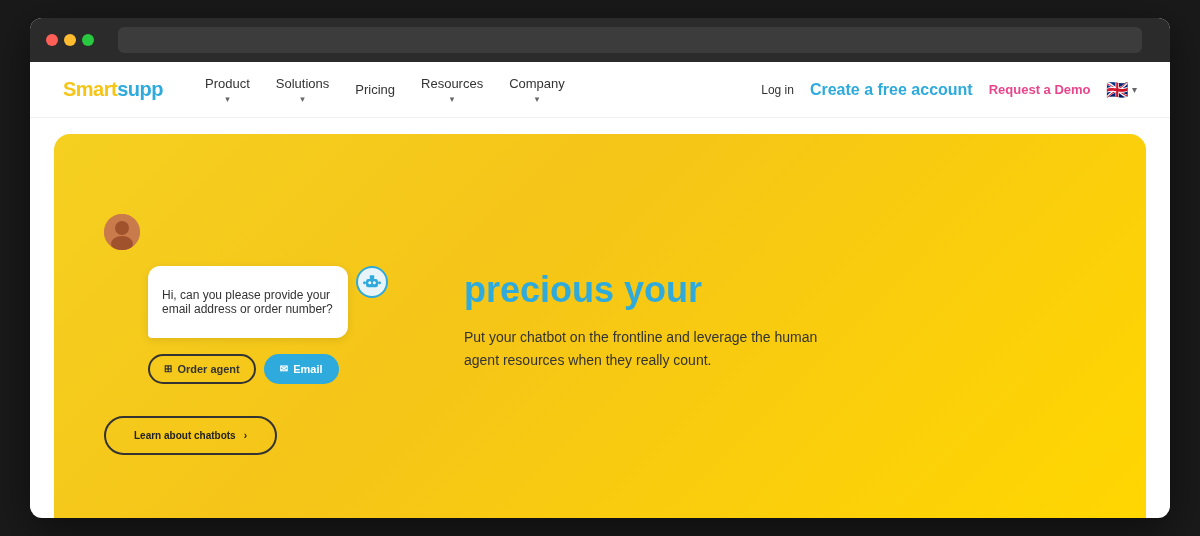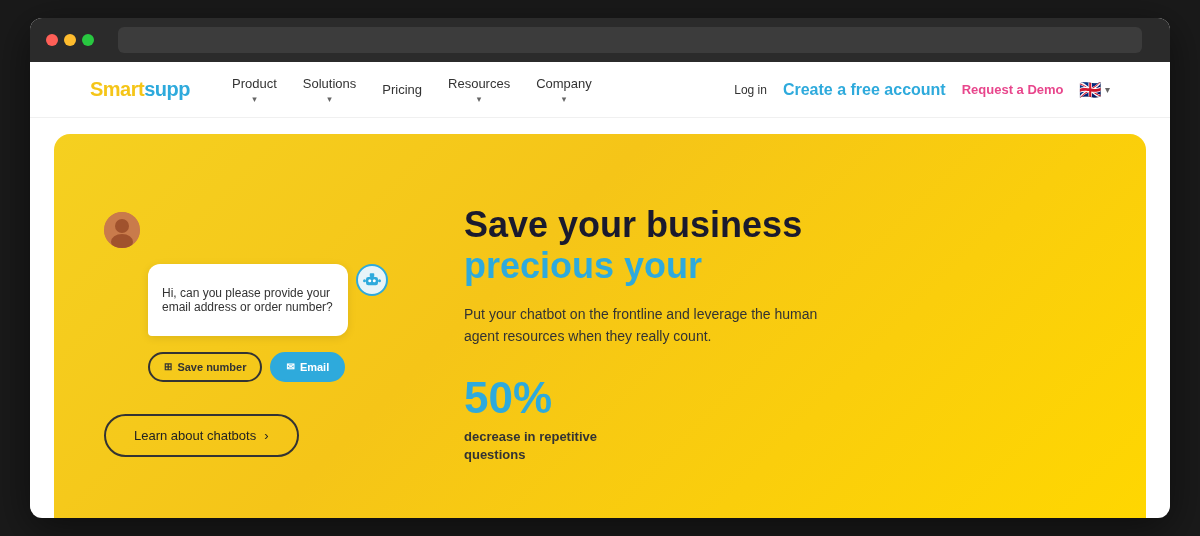--- a/index.html
+++ b/index.html
@@ -52,21 +52,21 @@
       border-radius: 6px;
       margin: 0 12px;
     }
 
     
     .nav {
       background: #fff;
       height: 56px;
       display: flex;
       align-items: center;
-      padding: 0 60px;
+      padding: 0 33px;
       border-bottom: 1px solid #f0f0f0;
     }
 
     .logo {
       font-size: 20px;
       font-weight: 700;
       color: #1a1a2e;
       letter-spacing: -0.5px;
       margin-right: 32px;
       text-decoration: none;
@@ -254,22 +254,22 @@
     .btn-icon {
       font-size: 10px;
     }
 
     .learn-btn {
       margin-top: 16px;
       padding: 12px 28px;
       background: transparent;
       border: 2px solid #333;
       border-radius: 30px;
-      font-size: 13px;
-      font-weight: 400;
+      font-size: 10px;
+      font-weight: 700;
       color: #222;
       cursor: pointer;
       display: flex;
       align-items: center;
       gap: 8px;
       text-align: center;
     }
 
     
     .hero-text {
@@ -399,42 +399,37 @@
             <circle cx="22" cy="13" r="2" fill="#2eaadc"></circle>
             <circle cx="9" cy="13" r="2" fill="white"></circle>
             <circle cx="15" cy="13" r="2" fill="white"></circle>
           </svg>
         </div>
       </div>
 
       <div class="chat-buttons">
         <button class="chat-btn chat-btn-outline">
           <span class="btn-icon">⊞</span>
-          <span>Save number</span>
+          <span>Order agent</span>
         </button>
         <button class="chat-btn chat-btn-blue">
           <span class="btn-icon">✉</span>
           <span>Email</span>
         </button>
       </div>
 
       <button class="learn-btn">
         <span>Learn about chatbots</span>
         <span>›</span>
       </button>
 
     </div>
 
     <div class="hero-text">
-      <div class="hero-title-black">Save your business</div>
       <div class="hero-title-blue">precious your</div>
       <p class="hero-subtitle">Put your chatbot on the frontline and leverage the human agent resources when they really count.</p>
 
       <div class="stats-row">
-        <div class="stat">
-          <div class="stat-number">50%</div>
-          <div class="stat-label">decrease in repetitive questions</div>
-        </div>
       </div>
     </div>
 
   </section>
 </div>
 
 </body></html>

